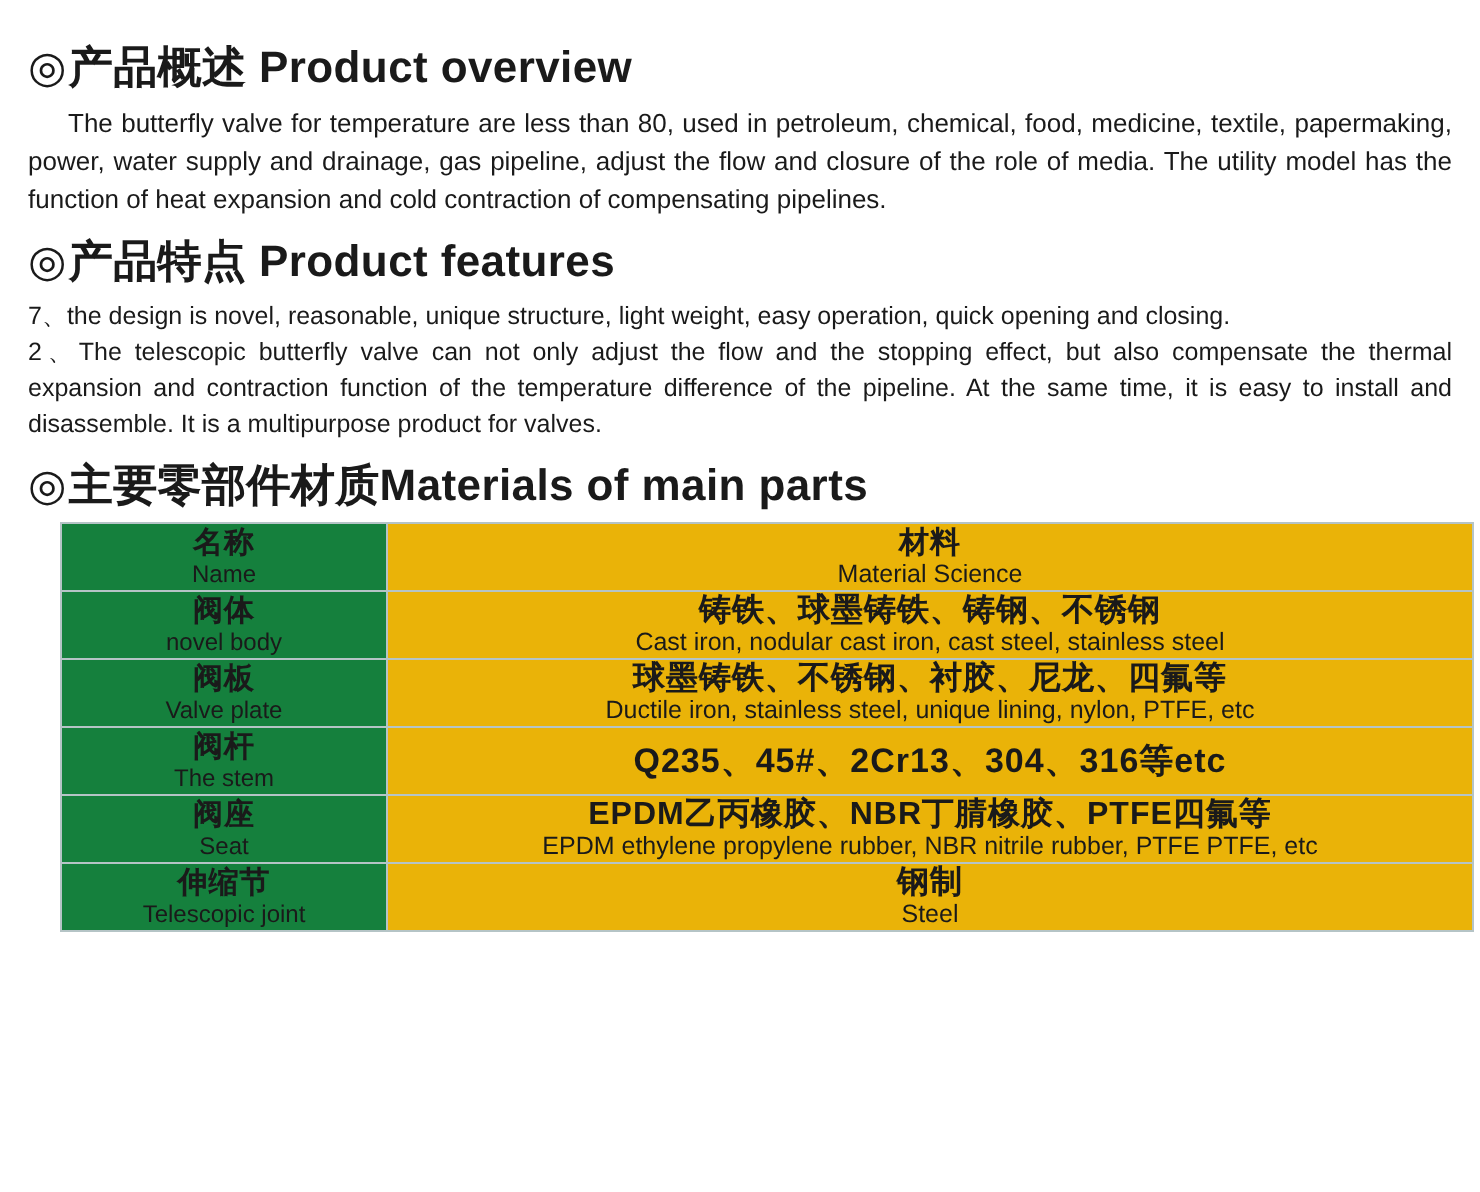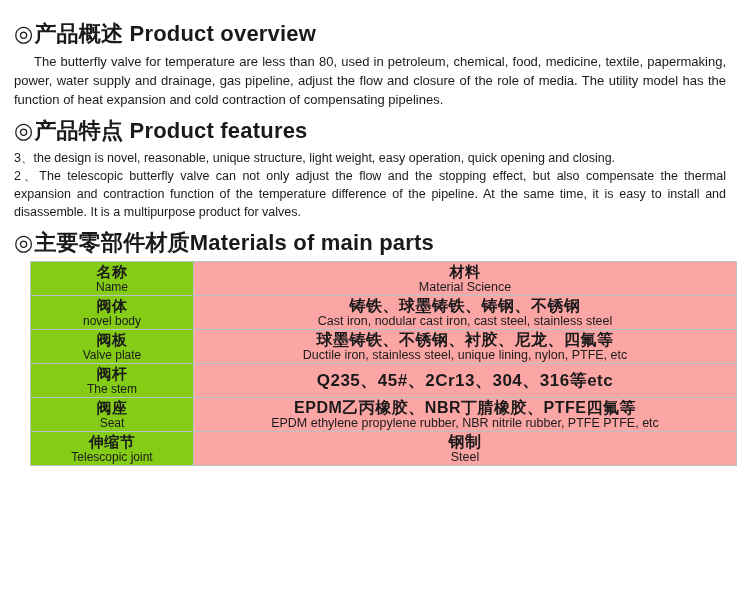--- a/index.html
+++ b/index.html
@@ -60,25 +60,25 @@
     margin-left: 30px;
     width: 707px;
     table-layout: fixed;
   }
   table.materials td {
     border: 1px solid #b5c4c6;
     height: 32px;
     text-align: center;
     vertical-align: middle;
     padding: 1px 4px;
-    background: #fca5a5;
+    background: #eab308;
   }
   table.materials td.name-cell {
     width: 163px;
-    background: #84cc16;
+    background: #15803d;
   }
   .cell-cn {
     font-size: 15px;
     line-height: 17px;
     font-weight: 600;
     letter-spacing: 0.5px;
   }
   .cell-en {
     font-size: 12px;
     line-height: 14px;
@@ -102,21 +102,21 @@
 
   <h2 class="sec" id="sec-overview"><span class="bullet">◎</span><span>产品概述 Product overview</span></h2>
 
 
   <p class="en-para">The butterfly valve for temperature are less than 80, used in petroleum, chemical, food, medicine, textile, papermaking, power, water supply and drainage, gas pipeline, adjust the flow and closure of the role of media. The utility model has the function of heat expansion and cold contraction of compensating pipelines.</p>
 
   <h2 class="sec" id="sec-features"><span class="bullet">◎</span><span>产品特点 Product features</span></h2>
 
 
   <div class="en-list">
-    <p class="item">3、the design is novel, reasonable, unique structure, light weight, easy operation, quick opening and closing.</p>
+    <p class="item">7、the design is novel, reasonable, unique structure, light weight, easy operation, quick opening and closing.</p>
     <p class="item justified">2、The telescopic butterfly valve can not only adjust the flow and the stopping effect, but also compensate the thermal expansion and contraction function of the temperature difference of the pipeline. At the same time, it is easy to install and disassemble. It is a multipurpose product for valves.</p>
   </div>
 
   <h2 class="sec" id="sec-materials"><span class="bullet">◎</span><span>主要零部件材质Materials of main parts</span></h2>
 
   <table class="materials">
     <tbody>
       <tr>
         <td class="name-cell">
           <div class="cell-cn">名称</div>

